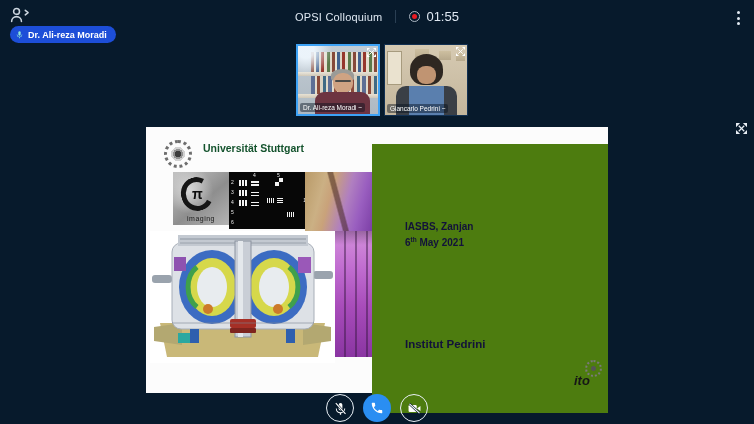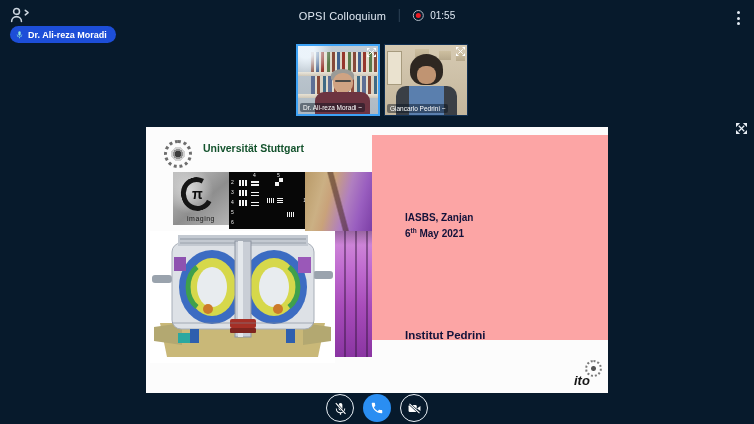--- a/index.html
+++ b/index.html
@@ -6,21 +6,21 @@
   .stage{position:relative;width:754px;height:424px;background:#071a2c;overflow:hidden;
          font-family:"Liberation Sans","DejaVu Sans",sans-serif;}
   
   .participants-toggle{position:absolute;left:10px;top:6px;width:24px;height:18px;cursor:pointer;}
   .title-row{position:absolute;left:50%;top:9px;transform:translateX(-50%);display:flex;align-items:center;gap:13px;}
   .meeting-title{font-size:11px;color:#dfe8f2;letter-spacing:.2px;white-space:nowrap;}
   .title-divider{width:1px;height:13px;background:#2c4156;}
   .rec{display:flex;align-items:center;gap:6px;cursor:pointer;}
   .rec-ring{position:relative;width:11px;height:11px;border:1.5px solid #aeb9c4;border-radius:50%;box-sizing:border-box;}
   .rec-dot{position:absolute;left:50%;top:50%;width:5px;height:5px;margin:-2.5px 0 0 -2.5px;border-radius:50%;background:#ea1c24;}
-  .rec-time{font-size:10px;color:#dfe8f2;}
+  .rec-time{font-size:13px;color:#dfe8f2;}
   .kebab{position:absolute;right:9px;top:7px;display:flex;flex-direction:column;gap:2.5px;padding:4px 5px;cursor:pointer;}
   .kebab i{width:3px;height:3px;border-radius:50%;background:#e2eaf2;}
   
   .talking-badge{position:absolute;left:10px;top:26px;height:17px;display:flex;align-items:center;gap:4px;
                  padding:0 9px 0 5px;border-radius:9px;background:#1d4ed8;cursor:pointer;}
   .talking-badge span{font-size:9px;font-weight:700;color:#fff;white-space:nowrap;}
   
   .cam{position:absolute;top:44px;width:84px;height:72px;box-sizing:border-box;overflow:hidden;cursor:pointer;}
   .cam1{left:296px;border:2px solid #3da2f5;}
   .cam2{left:384px;border:1px solid #123052;}
@@ -84,21 +84,21 @@
     background-repeat:no-repeat;}
   .chart b{position:absolute;font-size:5px;font-weight:400;color:#e8e8e8;line-height:5px;}
   .photo-top{position:absolute;left:159px;top:45px;width:67px;height:59px;
     background:linear-gradient(75deg,transparent 45%,rgba(60,30,20,.5) 47% 52%,transparent 54%),
                linear-gradient(105deg,#b99a68 0%,#cbb084 26%,#c9a27a 38%,#b07fc0 60%,#9a5fc0 78%,#7c3fa6 100%);}
   .cad{position:absolute;left:4px;top:104px;width:185px;height:132px;}
   .photo-side{position:absolute;left:189px;top:104px;width:37px;height:126px;
     background:linear-gradient(rgba(40,20,50,.35),transparent 14px),
                repeating-linear-gradient(90deg,transparent 0 9px,rgba(50,20,60,.45) 9px 11px),
                linear-gradient(180deg,#d490dc 0%,#c06cd0 30%,#a84cba 60%,#8a35a2 100%);}
-  .bluepanel{position:absolute;left:226px;top:8px;width:236px;height:205px;background:#fca5a5;color:#12123a;}
+  .bluepanel{position:absolute;left:226px;top:17px;width:236px;height:269px;background:#4d7c0f;color:#12123a;}
   .venue{position:absolute;left:33px;top:76px;font-size:10px;font-weight:700;line-height:13px;}
   .slide-title{position:absolute;left:33px;top:130px;font-size:15.5px;font-weight:700;line-height:19px;letter-spacing:.2px;}
   .author{position:absolute;left:33px;top:194px;font-size:11.5px;font-weight:700;}
   sup{font-size:6.5px;}
   .itologo{position:absolute;left:426px;top:233px;width:32px;height:30px;}
   .itoburst{position:absolute;right:2px;top:0;width:13px;height:13px;border:2px dotted #7a7a7a;border-radius:50%;
             background:radial-gradient(circle,#555 0 2px,transparent 3px);}
   .itotext{position:absolute;left:2px;bottom:2px;font-size:13px;font-weight:700;font-style:italic;color:#161616;}
   
   .controls{position:absolute;left:0;right:0;bottom:2px;display:flex;justify-content:center;gap:9px;}

